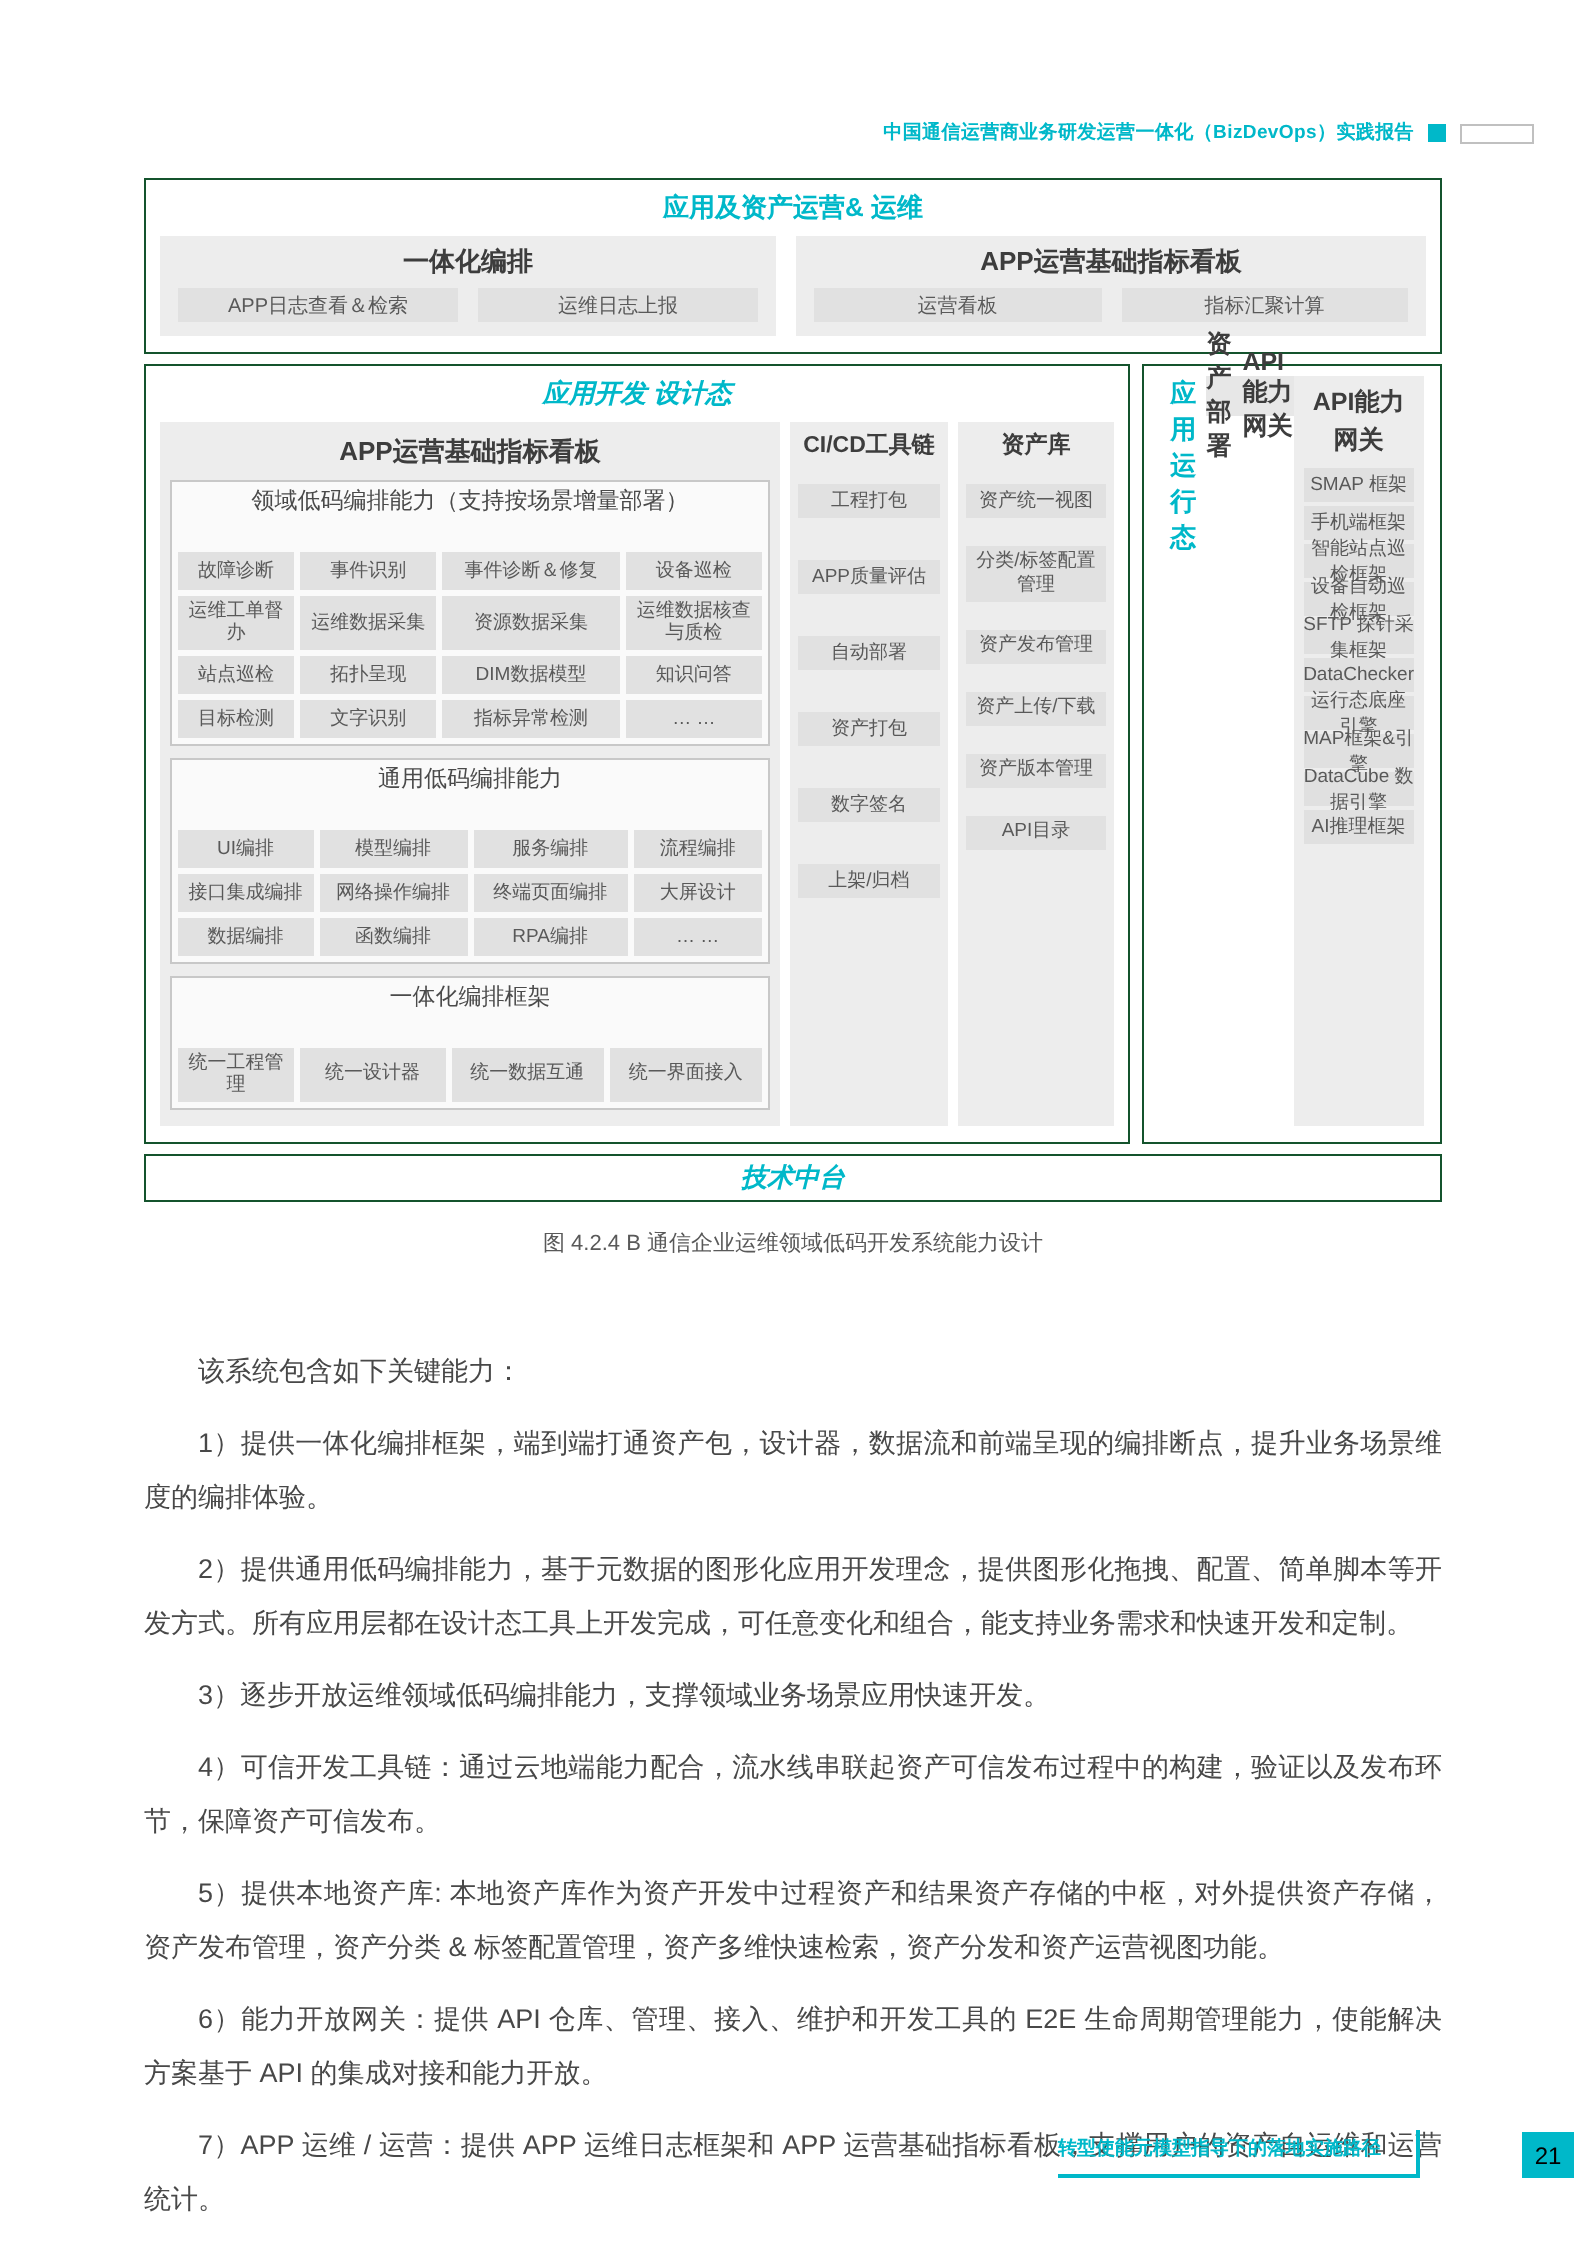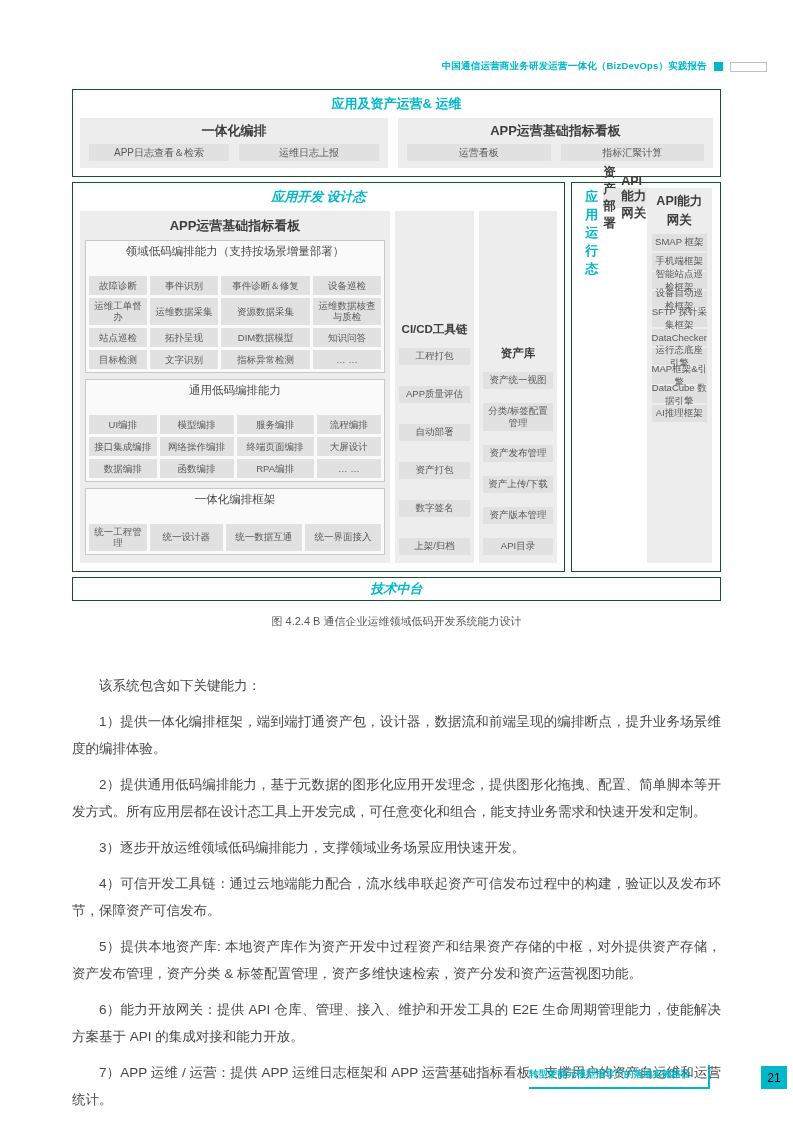--- a/index.html
+++ b/index.html
@@ -48,21 +48,21 @@
   .grid { display:grid; gap:3px; }
   .grid-domain { grid-template-columns:58px 1fr 1.3fr 1fr; }
   .grid-generic { grid-template-columns:1.05fr 1.15fr 1.2fr 1fr; }
   .grid-frame { grid-template-columns:58px 1fr 1.05fr 1.05fr; }
   .chip {
     background:#e1e1e1; color:#595959; font-size:9.5px; line-height:1.2;
     min-height:19px; padding:2px 2px; text-align:center;
     display:flex; align-items:center; justify-content:center;
   }
 
-  .col { display:flex; flex-direction:column; padding:4px 4px 8px;justify-content:flex-end; }
+  .col { display:flex; flex-direction:column; padding:4px 4px 8px; }
   .col.cicd { width:79px; }
   .col.assets { width:78px; }
   .col-title { font-weight:bold; font-size:11.5px; text-align:center; line-height:17px; color:#3d3d3d; }
   .col-list { display:flex; flex-direction:column; margin-top:10px; }
   .cicd .col-list { gap:21px; }
   .assets .col-list { gap:14px; }
   .col-btn {
     background:#e1e1e1; color:#595959; font-size:9.5px; line-height:1.25;
     min-height:17px; padding:2px 1px; text-align:center;
     display:flex; align-items:center; justify-content:center;

